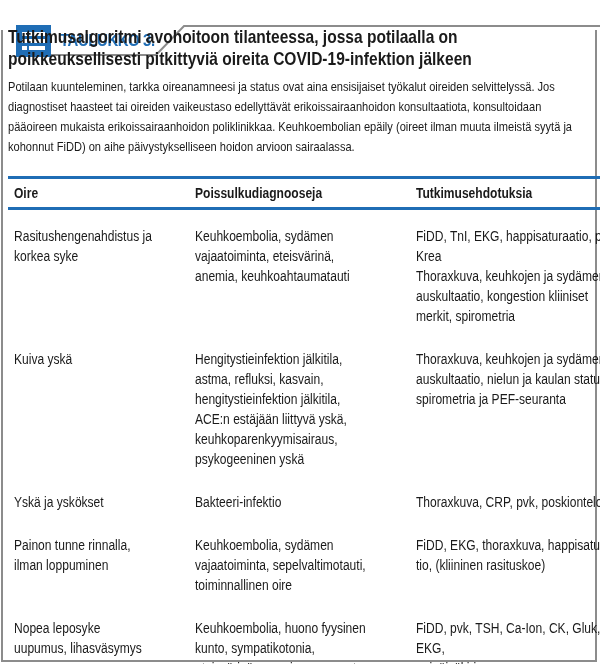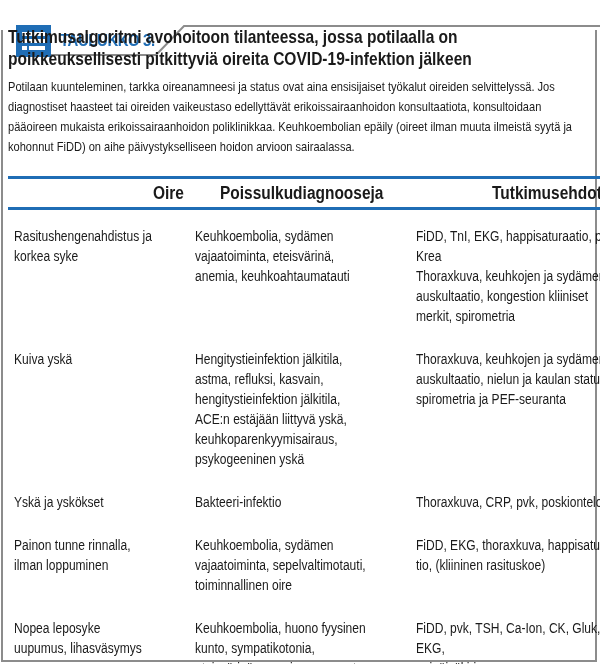--- a/index.html
+++ b/index.html
@@ -14,22 +14,22 @@
   .tab-icon .row .ln { position: absolute; left: 7px; top: 0; width: 16px; height: 4px; background: #fff; }
   .tab-title { position: absolute; left: 44px; top: 6px; font-size: 17px; font-weight: bold; color: #1f6db5;
                letter-spacing: -0.5px; font-family: "Liberation Sans", sans-serif; transform: scaleX(0.88); transform-origin: left; }
   .tab-svg { position: absolute; left: 0; top: 0; }
   .content { position: absolute; left: 8px; top: 26px; width: 580px; }
   .title { font-size: 18.5px; font-weight: bold; line-height: 22px; color: #1a1a1a; margin: 0;
            transform: scaleX(0.84); transform-origin: left; width: 690px; }
   .intro { font-size: 13.2px; line-height: 20px; margin-top: 7px; width: 690px;
            transform: scaleX(0.84); transform-origin: left; }
   table { position: absolute; left: 8px; top: 176px; width: 582px; border-collapse: collapse; }
-  thead th { border-top: 3px solid #1f6db5; border-bottom: 3px solid #1f6db5; text-align: right;
-             font-weight: bold; font-size: 18px; height: 28px; padding: 0 0 0 6px; }
+  thead th { border-top: 3px solid #1f6db5; border-bottom: 3px solid #1f6db5; text-align: left;
+             font-weight: bold; font-size: 14px; height: 28px; padding: 0 0 0 6px; }
   th span, td span { display: inline-block; transform: scaleX(0.86); transform-origin: left; white-space: pre-line; }
   td { vertical-align: top; font-size: 14px; line-height: 20px; padding: 16px 0 7px 6px; }
   td.c1 { width: 152px; } td.c2 { width: 188px; margin-left: 48px; }
   td.c1 span { width: 175px; } td.c2 span { width: 215px; } td.c3 span { width: 250px; }
 </style>
 </head>
 <body>
 
 <div class="tab-bar">
   <svg class="tab-svg" width="600" height="32">

